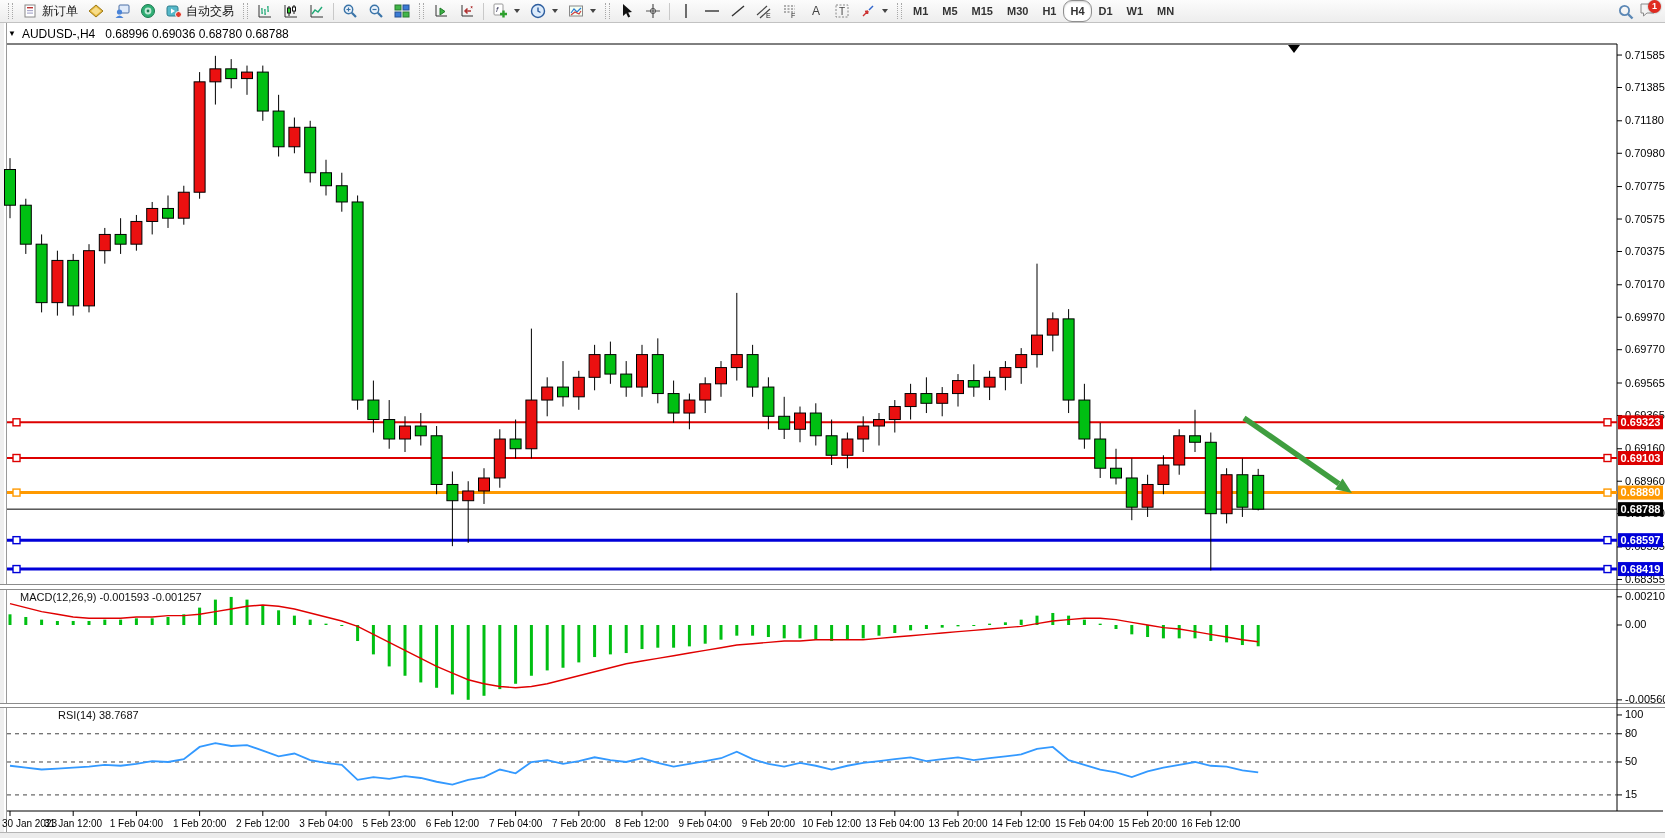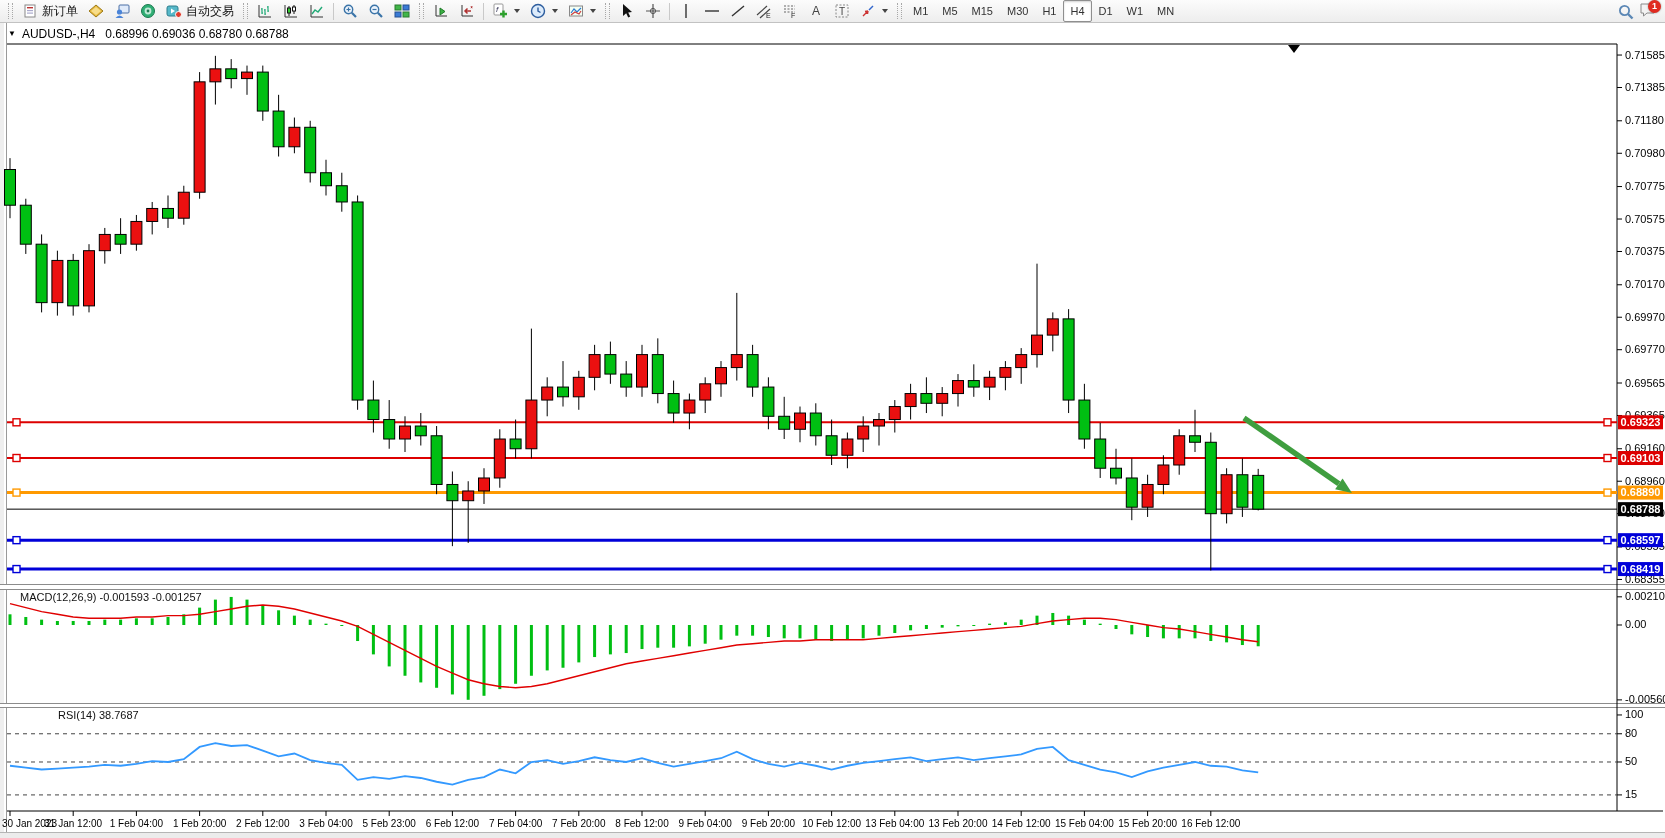--- a/index.html
+++ b/index.html
@@ -4,24 +4,24 @@
 <style>
   html,body{margin:0;padding:0;background:#c8c8c8;}
   #screen{position:relative;width:1665px;height:838px;background:#fff;overflow:hidden;
           font-family:"Liberation Sans",sans-serif;color:#000;}
   
   #toolbar{position:absolute;left:0;top:0;width:1665px;height:23px;
            background:linear-gradient(#fcfcfc,#ededed);border-bottom:1px solid #c2c2c2;
            display:flex;align-items:center;padding:0 4px;box-sizing:border-box;white-space:nowrap;}
   .tb-btn{display:inline-flex;align-items:center;gap:4px;height:20px;padding:0 4px;
           border:1px solid transparent;border-radius:2px;font-size:12px;color:#111;cursor:default;}
-  .tb-btn.active{background:#fff;border-color:#8f8f8f;box-shadow:inset 0 1px 2px rgba(0,0,0,.18);}
+  .tb-btn.active{background:#fff;border-color:#8f8f8f;box-shadow:inset 0 1px 2px rgba(0,0,0,.18);border-radius:9px;}
   .tb-sep{width:1px;height:17px;background:#c9c9c9;margin:0 3px;flex:0 0 auto;}
   .tb-drag{width:3px;height:16px;border-left:1px dotted #a8a8a8;border-right:1px dotted #a8a8a8;margin:0 4px;flex:0 0 auto;}
-  .tf-btn{font-size:11px;color:#333;padding:0 6px;}
+  .tf-btn{font-size:11px;color:#333;padding:0 6px;font-weight:bold;}
   .icon{display:inline-block;width:16px;height:16px;flex:0 0 auto;}
   .caret{width:0;height:0;border-left:3px solid transparent;border-right:3px solid transparent;
          border-top:4px solid #444;margin-left:2px;}
   #tb-right{margin-left:auto;display:flex;align-items:center;gap:6px;padding-right:2px;}
   #chat-wrap{position:relative;width:20px;height:18px;}
   #badge{position:absolute;right:-2px;top:-2px;min-width:13px;height:13px;border-radius:7px;
          background:#e02b20;color:#fff;font-size:9px;font-weight:bold;line-height:13px;text-align:center;
          box-shadow:0 0 2px rgba(0,0,0,.4);}
   
   #title-strip{position:absolute;left:0;top:23px;width:1665px;height:21px;background:#fff;

